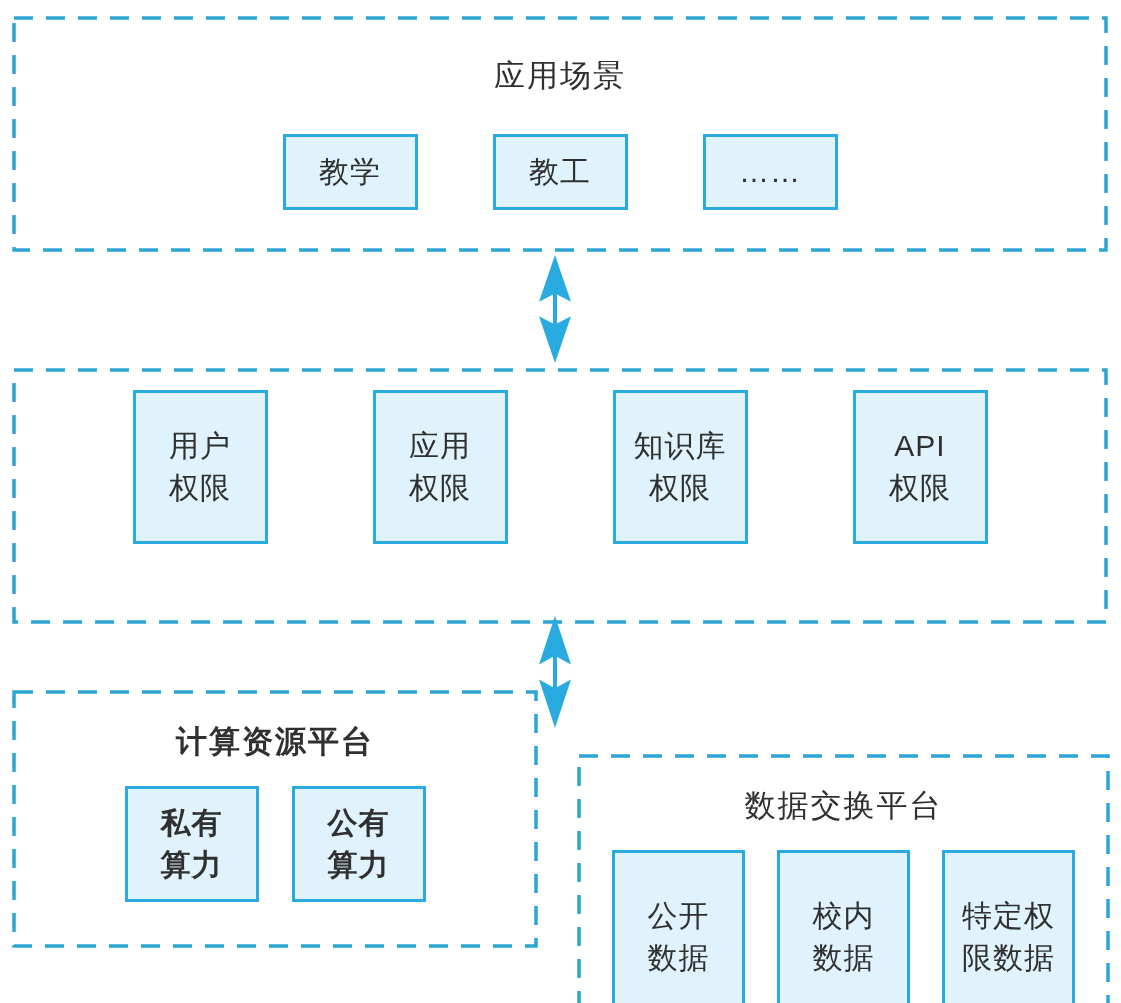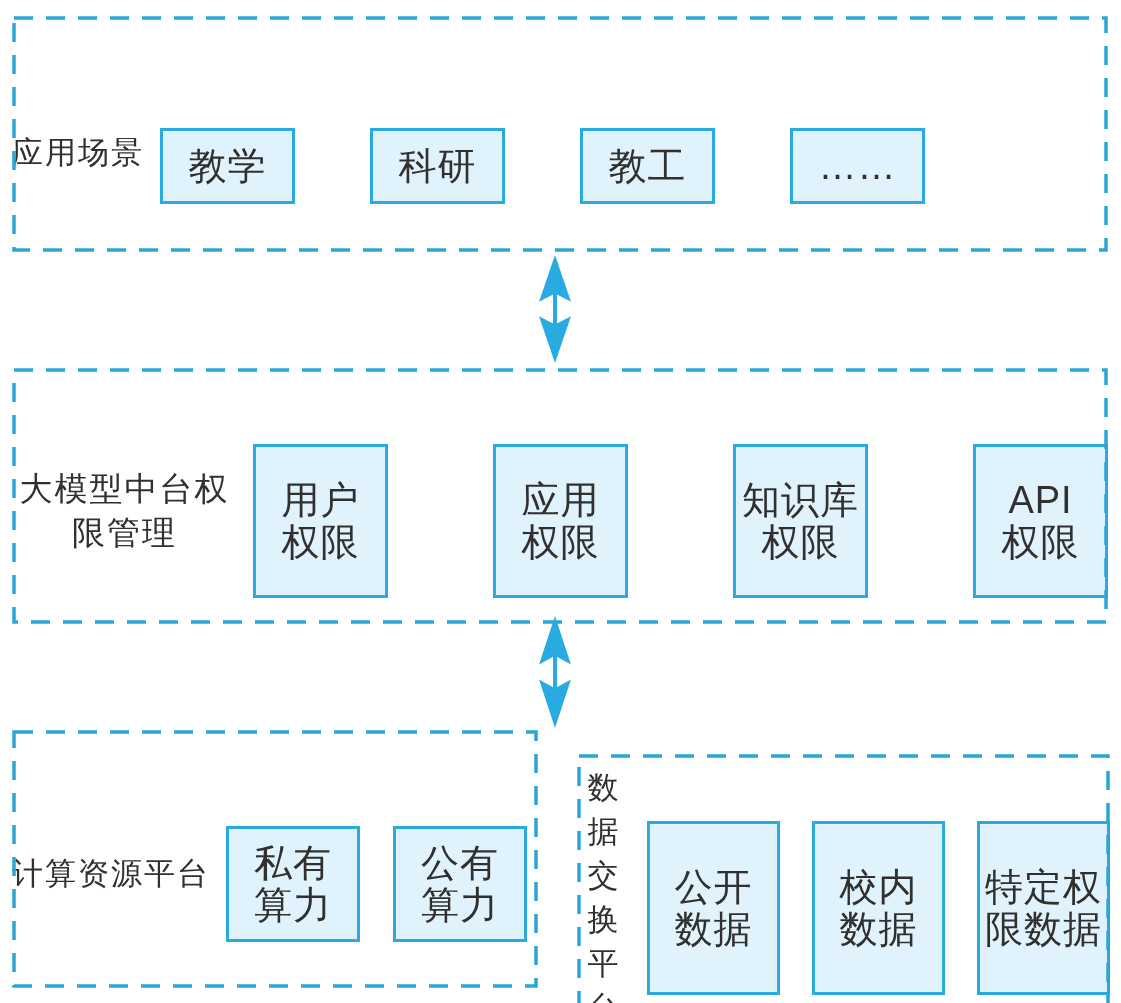--- a/index.html
+++ b/index.html
@@ -14,24 +14,24 @@
   body { font-family: "Liberation Sans", "DejaVu Sans", sans-serif; color: var(--text); }
 
   .canvas {
     position: relative;
     width: 1121px;
     height: 1003px;
     background: var(--bg);
     overflow: hidden;
   }
 
-  .panel { position: absolute; display: flex; align-items: center; gap: 16px; }
+  .panel { position: absolute; display: flex; flex-direction: column; align-items: center; }
   .panel-top    { left: 12px;  top: 16px;  width: 1096px; height: 236px; }
   .panel-mid    { left: 12px;  top: 368px; width: 1096px; height: 256px; }
-  .panel-bleft  { left: 12px;  top: 730px; width: 526px;  height: 258px; }
+  .panel-bleft  { left: 12px;  top: 690px; width: 526px;  height: 258px; font-weight: bold; }
   .panel-bright { left: 577px; top: 754px; width: 533px;  height: 258px; }
 
   svg.dash { position: absolute; left: 0; top: 0; pointer-events: none; }
   svg.dash rect { fill: none; stroke: var(--dash); stroke-width: 3.5; stroke-dasharray: 19 13; }
 
   .panel-title {
     font-size: 31px;
     letter-spacing: 2px;
     color: var(--text);
     text-align: center;
@@ -48,26 +48,25 @@
   .panel-bleft .box-row  { margin-top: 22px; gap: 33px; }
   .panel-bright .box-row { margin-top: 22px; gap: 32px; }
 
   .box {
     background: var(--box_fill);
     border: 3px solid var(--accent);
     display: flex;
     flex-direction: column;
     align-items: center;
     justify-content: center;
-    font-size: 38px;
+    font-size: 30px;
     line-height: 42px;
     color: var(--text);
     text-align: center;
     letter-spacing: 1px;
-    margin-top: 28px;
   }
   .box-sm { width: 135px; height: 76px; }
   .box-md { width: 135px; height: 154px; }
   .box-bl { width: 134px; height: 116px; }
   .box-br { width: 133px; height: 174px; }
 
   svg.arrow { position: absolute; left: 533px; pointer-events: none; }
   .arrow-1 { top: 255px; }
   .arrow-2 { top: 616px; }
   svg.arrow polygon { fill: var(--accent); }
@@ -81,42 +80,38 @@
   <section class="panel panel-top">
     <svg class="dash" width="1096" height="236">
       <rect x="2" y="2" width="1092" height="232"></rect>
     </svg>
     <div class="panel-title">应用场景</div>
     <div class="box-row">
       <div class="box box-sm">
         <span>教学</span>
       </div>
       <div class="box box-sm">
-        <span>科研</span>
-      </div>
-      <div class="box box-sm">
         <span>教工</span>
       </div>
       <div class="box box-sm">
         <span>……</span>
       </div>
     </div>
   </section>
 
   <svg class="arrow arrow-1" width="44" height="108" viewBox="0 0 44 104" preserveAspectRatio="none">
     <polygon points="22,0 6,45 22,37 38,45"></polygon>
     <line x1="22" y1="36" x2="22" y2="68"></line>
     <polygon points="22,104 6,59 22,67 38,59"></polygon>
   </svg>
 
   <section class="panel panel-mid">
     <svg class="dash" width="1096" height="256">
       <rect x="2" y="2" width="1092" height="252"></rect>
     </svg>
-    <div class="panel-title">大模型中台权限管理</div>
     <div class="box-row">
       <div class="box box-md">
         <span>用户</span>
         <span>权限</span>
       </div>
       <div class="box box-md">
         <span>应用</span>
         <span>权限</span>
       </div>
       <div class="box box-md">

